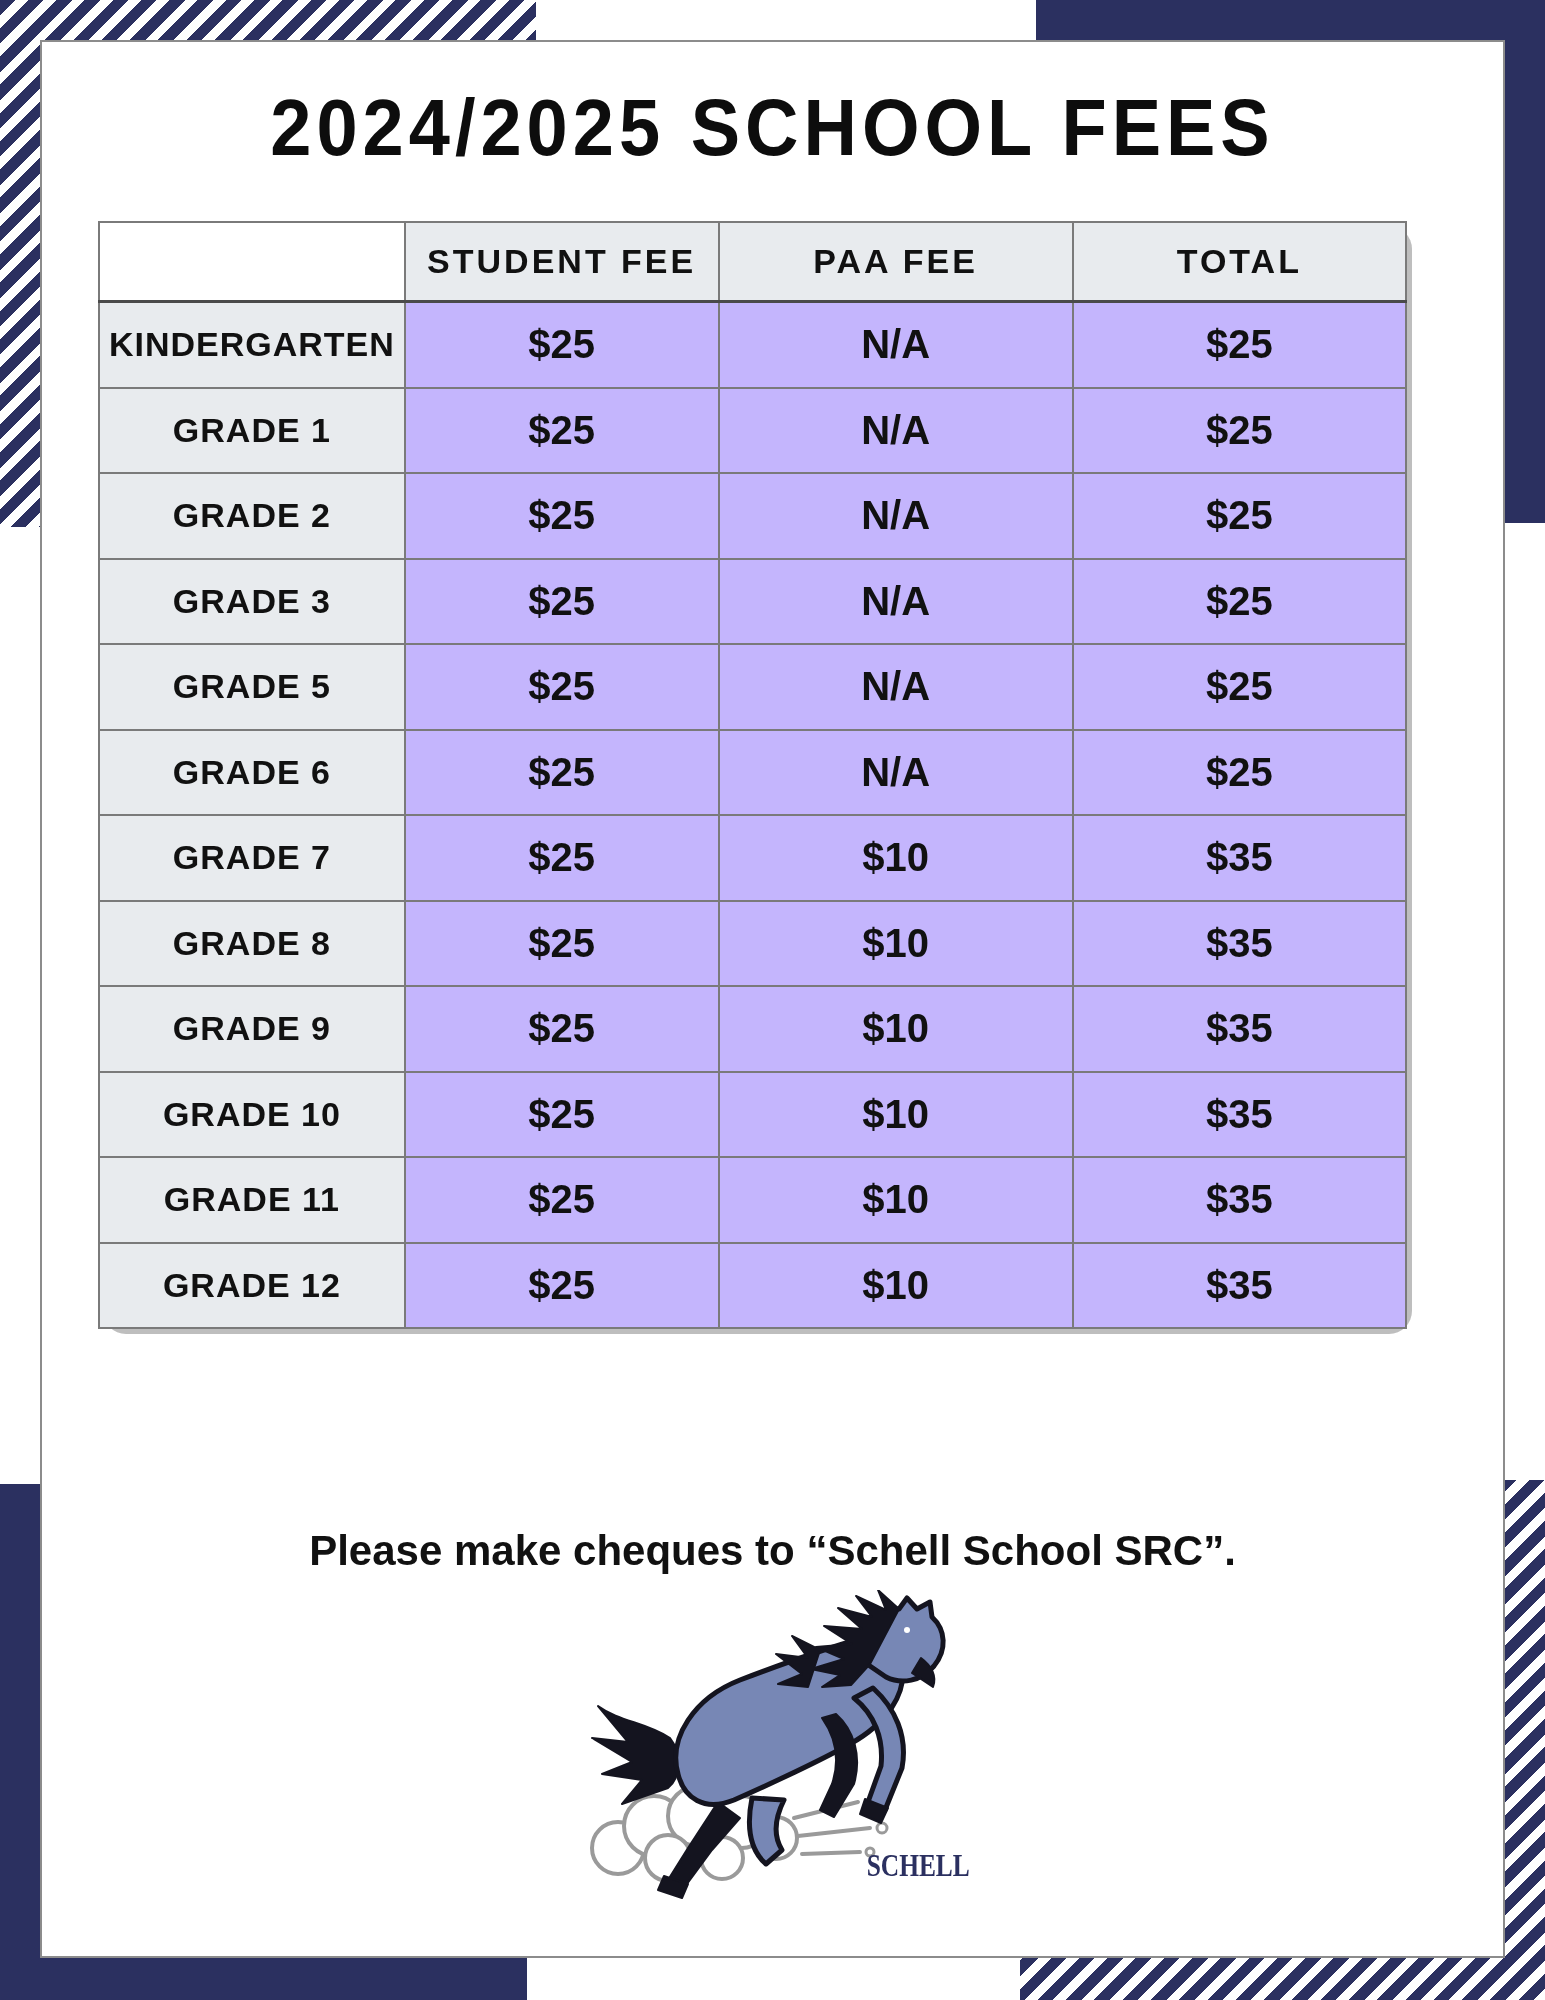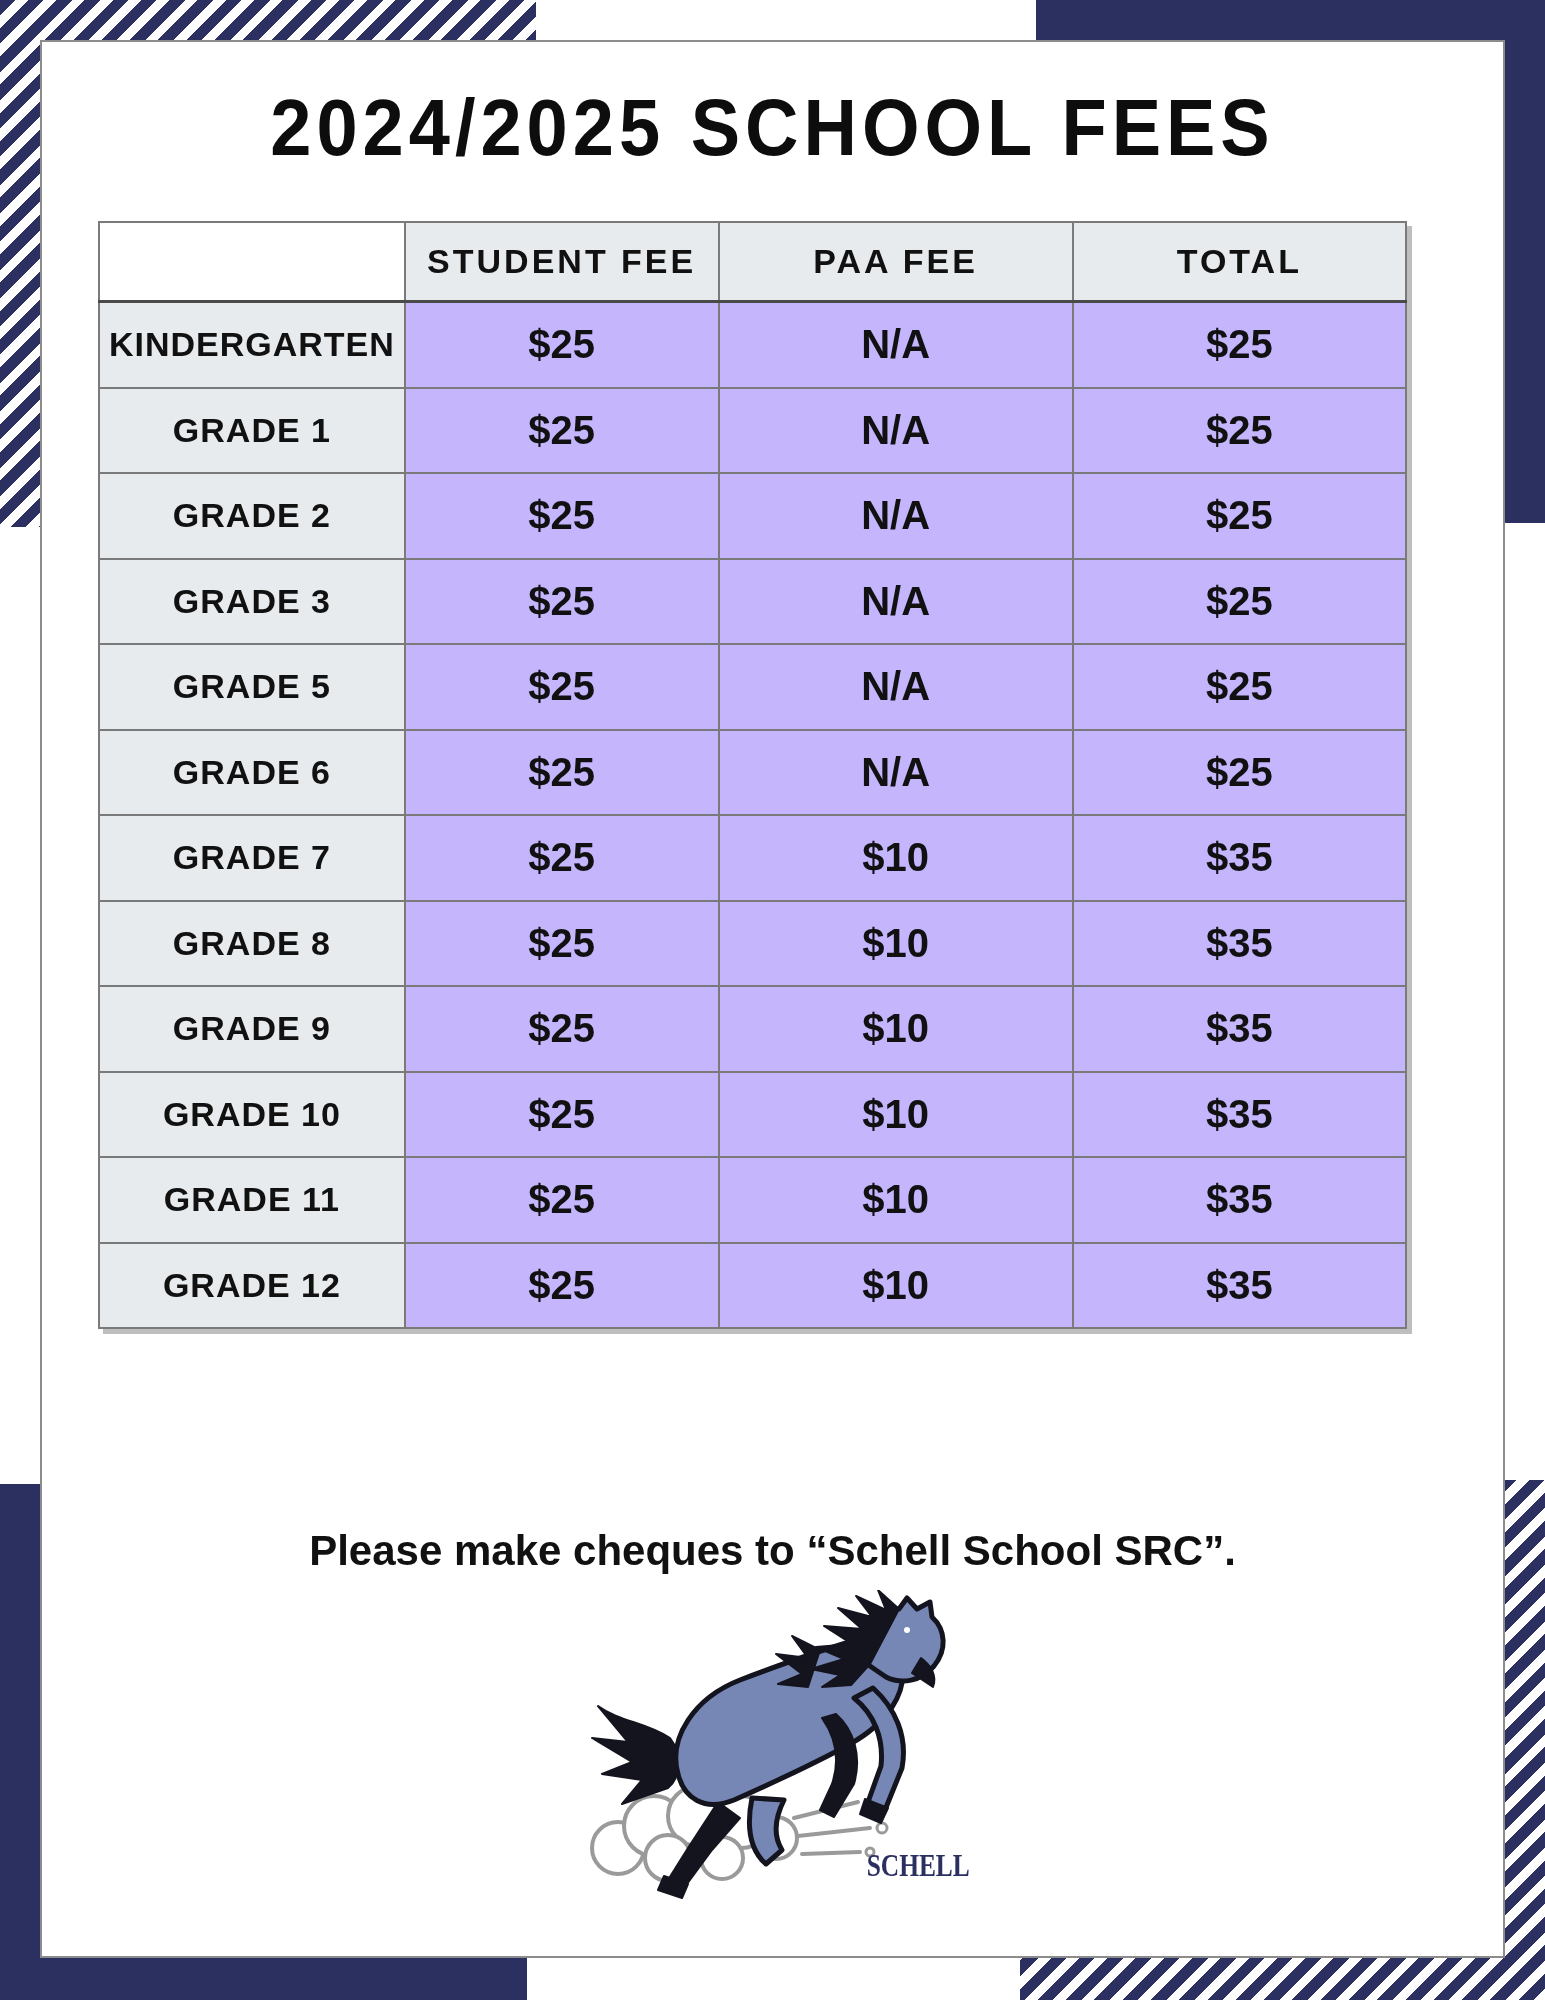--- a/index.html
+++ b/index.html
@@ -30,20 +30,21 @@
   .title{
     position:absolute;top:40px;left:0;right:0;text-align:center;
     font-size:74px;font-weight:bold;letter-spacing:5px;color:#0d0d0d;
     transform:scaleY(1.08);transform-origin:center top;white-space:nowrap;
   }
   table.fees{
     position:absolute;left:56px;top:179px;width:1309px;
     border-collapse:collapse;table-layout:fixed;
     box-shadow:5px 5px 0 rgba(110,110,110,0.45);
     background:#ffffff;
+    border-radius:23px;
   }
   table.fees th,table.fees td{
     border:2px solid var(--border-gray);
     text-align:center;vertical-align:middle;font-weight:bold;color:#111111;
     padding:0;overflow:hidden;white-space:nowrap;
   }
   table.fees th{
     height:77px;font-size:34px;letter-spacing:3px;background:var(--header-gray);
     border-bottom:3px solid #4a4a4a;
   }

